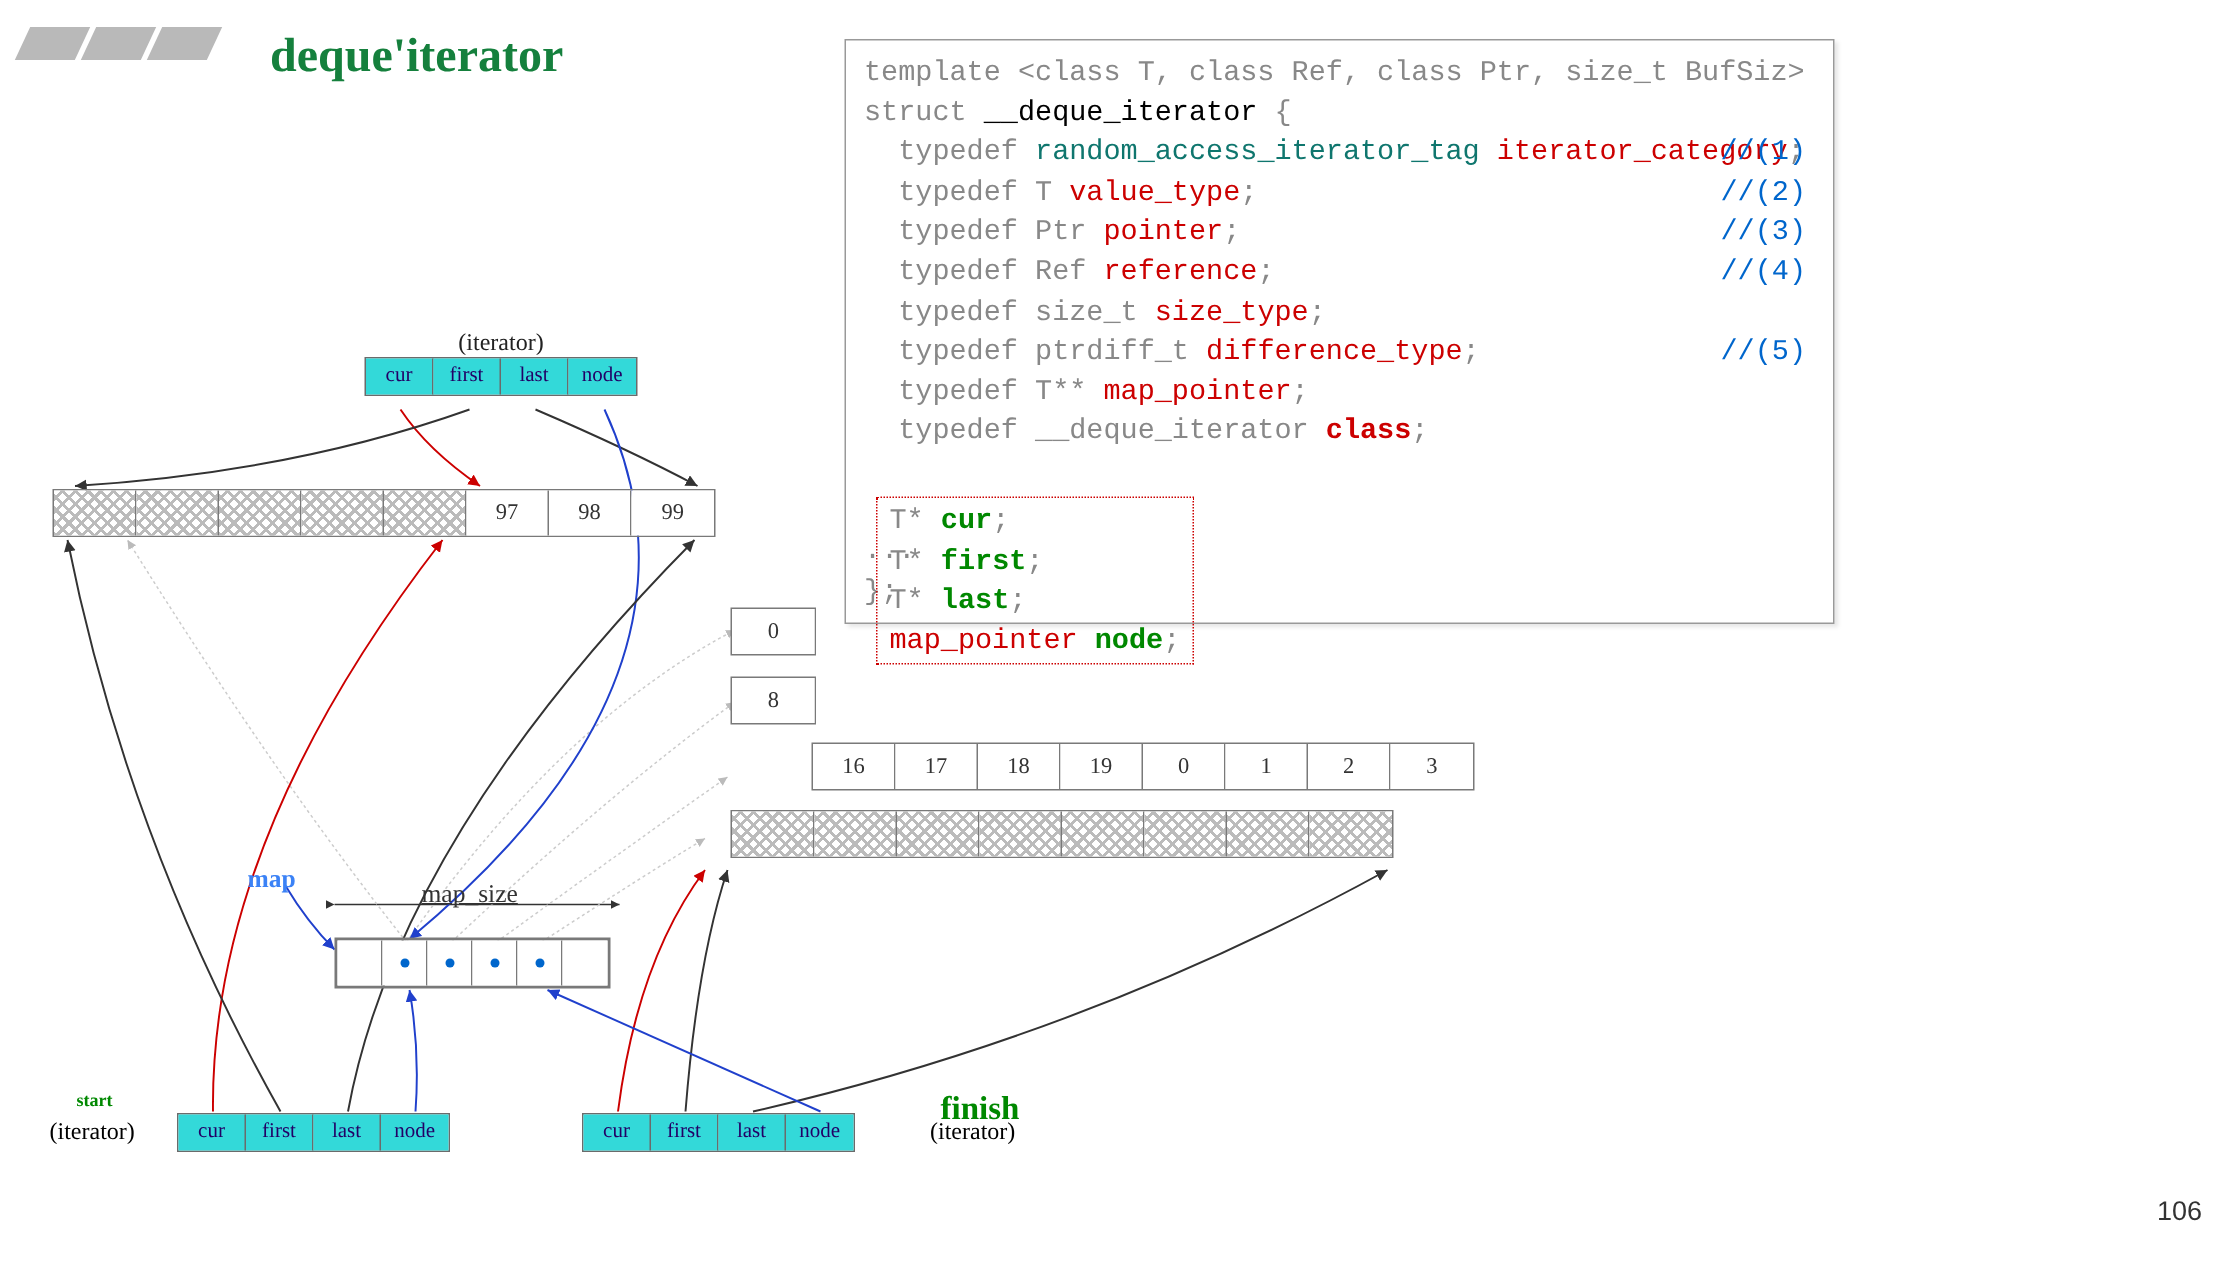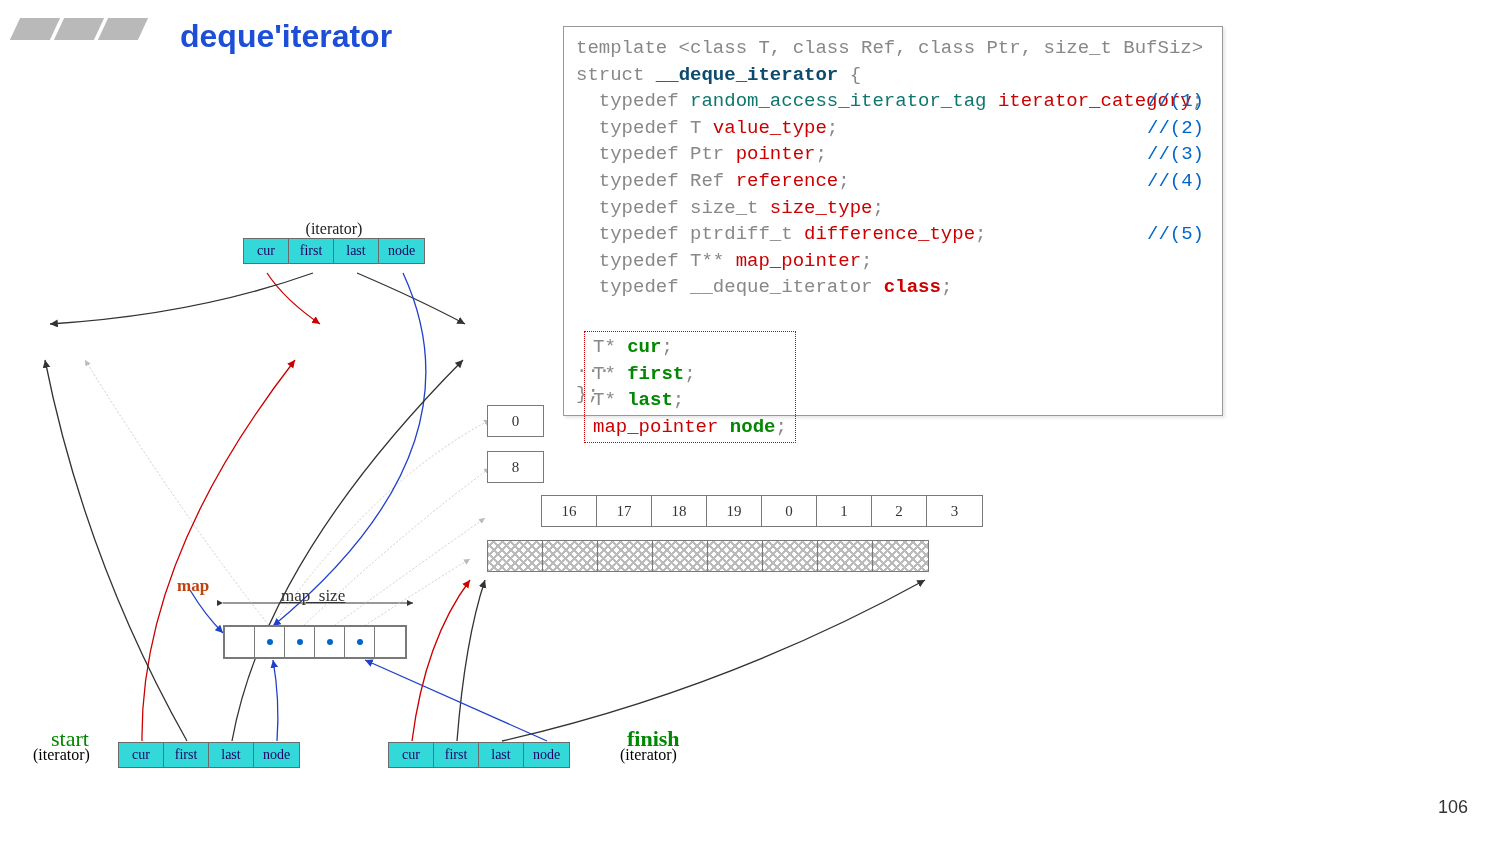--- a/index.html
+++ b/index.html
@@ -25,39 +25,39 @@
     height: 22px;
     background: #b9b9b9;
     transform: skewX(-25deg);
   }
   .page-title {
     position: absolute;
     left: 180px;
     top: 18px;
     font-size: 32px;
     font-weight: bold;
-    color: #1d4ed8;
-    font-family: Liberation Sans, sans-serif;
+    color: #15803d;
+    font-family: Liberation Serif, serif;
   }
   .code-box {
     position: absolute;
     left: 563px;
     top: 26px;
     width: 660px;
     border: 1px solid #999;
     padding: 8px 12px;
     font-family: 'Courier New', monospace;
     font-size: 19px;
     line-height: 1.4;
     white-space: pre;
     background: #fff;
     box-shadow: 2px 2px 3px rgba(0,0,0,0.1);
   }
   .kw-gray { color: #888; }
-  .kw-teal { color: #0c4a6e; font-weight: bold; }
+  .kw-teal { color: #000000; font-weight: normal; }
   .kw-purple { color: #0f766e; }
   .kw-red { color: #cc0000; }
   .kw-redb { color: #cc0000; font-weight: bold; }
   .kw-green { color: #008800; font-weight: bold; }
   .kw-blue { color: #0066cc; }
   .comment-align { position: absolute; left: 583px; }
   .member-box {
     position: absolute;
     left: 20px;
     top: 304px;
@@ -241,20 +241,30 @@
   <div class="iter-block" style="left:218px; top:0px;">
     <div class="iter-label">(iterator)</div>
     <div class="iter-cells">
       <div class="iter-cell">cur</div>
       <div class="iter-cell">first</div>
       <div class="iter-cell">last</div>
       <div class="iter-cell">node</div>
     </div>
   </div>
 
+  <div class="buf-cells" style="left:10px; top:106px;">
+    <div class="buf-cell hatch"></div>
+    <div class="buf-cell hatch"></div>
+    <div class="buf-cell hatch"></div>
+    <div class="buf-cell hatch"></div>
+    <div class="buf-cell hatch"></div>
+    <div class="buf-cell">97</div>
+    <div class="buf-cell">98</div>
+    <div class="buf-cell">99</div>
+  </div>
 
   <div style="position:absolute; left:462px; top:185px;">
     <div class="buf-cells" style="position:relative;">
         <div class="buf-cell">0</div>
       </div>
     <div class="buf-cells" style="position:relative; margin-top:14px;">
         <div class="buf-cell">8</div>
       </div>
   </div>
 
@@ -289,32 +299,32 @@
         <div class="map-dot"></div>
       </div>
     <div class="map-cell">
         <div class="map-dot"></div>
       </div>
     <div class="map-cell">
         <div class="map-dot"></div>
       </div>
     <div class="map-cell"></div>
   </div>
-  <div class="label-text" style="left:152px; top:356px; color:#c2410c; font-weight:bold; font-size:17px;">map</div>
+  <div class="label-text" style="left:140px; top:356px; color:#3b82f6; font-weight:bold; font-size:17px;">map</div>
   <div class="label-text" style="left:256px; top:366px; color:#333; font-size:17px; text-decoration:underline;">map_size</div>
 
   <div class="iter-block" style="left:93px; top:522px;">
     <div class="iter-cells">
       <div class="iter-cell">cur</div>
       <div class="iter-cell">first</div>
       <div class="iter-cell">last</div>
       <div class="iter-cell">node</div>
     </div>
   </div>
-  <div class="label-text" style="left:26px; top:506px; color:#008800; font-weight:normal; font-size:22px;">start</div>
+  <div class="label-text" style="left:26px; top:506px; color:#008800; font-weight:bold; font-size:12px;">start</div>
   <div class="label-text" style="left:8px; top:526px; font-size:16px;">(iterator)</div>
 
   <div class="iter-block" style="left:363px; top:522px;">
     <div class="iter-cells">
       <div class="iter-cell">cur</div>
       <div class="iter-cell">first</div>
       <div class="iter-cell">last</div>
       <div class="iter-cell">node</div>
     </div>
   </div>

